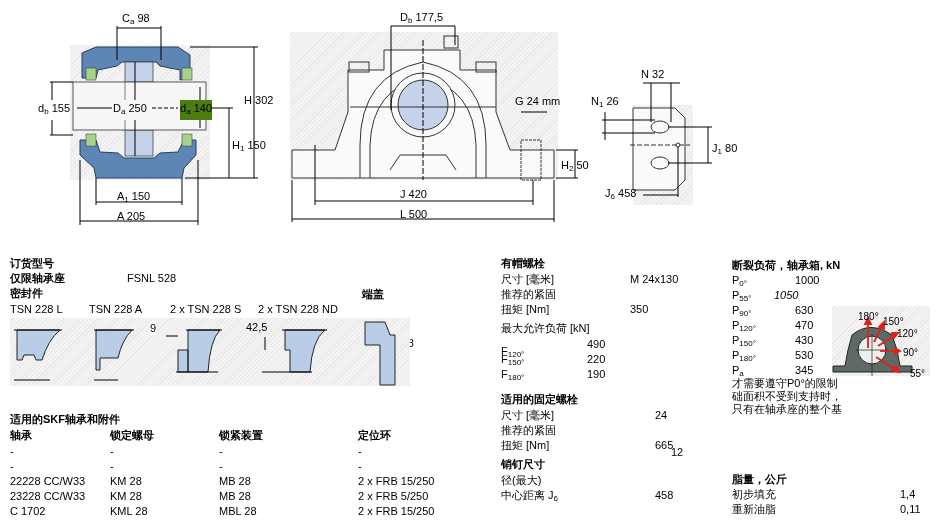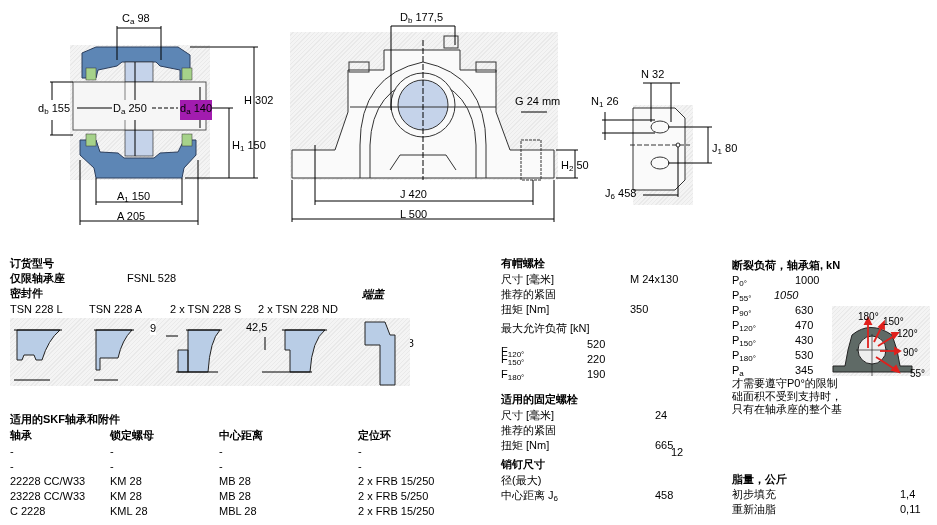--- a/index.html
+++ b/index.html
@@ -55,21 +55,21 @@
     <line x1="200" y1="87" x2="200" y2="128"></line>
     <line x1="135" y1="62" x2="135" y2="156"></line>
     <line x1="77" y1="108" x2="112" y2="108"></line>
       <line x1="152" y1="108" x2="178" y2="108" stroke-dasharray="4,2"></line>
   </g>
 </svg>
 <div class="dim" style="left:122px;top:10px;"><span>C</span><sub>a</sub> <span>98</span></div>
 <div class="dim" style="left:244px;top:92px;"><span>H</span> <span>302</span></div>
 <div class="dim" style="left:38px;top:100px;background:#fff;"><span>d</span><sub>b</sub> <span>155</span></div>
 <div class="dim" style="left:113px;top:100px;background:#f6f6f6;"><span>D</span><sub>a</sub> <span>250</span></div>
-<div class="dim" style="left:180px;top:100px;background:#a21caf;"><span>d</span><sub>a</sub> <span>140</span></div>
+<div class="dim" style="left:180px;top:100px;background:#4d7c0f;"><span>d</span><sub>a</sub> <span>140</span></div>
 <div class="dim" style="left:232px;top:137px;"><span>H</span><sub>1</sub> <span>150</span></div>
 <div class="dim" style="left:117px;top:188px;"><span>A</span><sub>1</sub> <span>150</span></div>
 <div class="dim" style="left:117px;top:208px;"><span>A</span> <span>205</span></div>
 
 <div class="abs hatch" style="left:290px;top:32px;width:268px;height:148px;"></div>
 <svg style="left:0;top:0" width="600" height="230">
   <g stroke="#333" stroke-width="1" fill="none">
     <path d="M292,150 L335,150 L348,112 L348,70 L384,70 L384,50 L460,50 L460,70 L496,70 L496,112 L510,150 L554,150 L554,178 L292,178 Z" fill="#fafafa"></path>
     <path d="M360,178 L360,145 Q360,75 423,62 Q486,75 486,145 L486,178"></path>
     <path d="M370,178 L370,145 Q372,88 423,78 Q474,88 476,145 L476,178"></path>
@@ -134,21 +134,21 @@
 <div class="dim" style="left:605px;top:185px;"><span>J</span><sub>6</sub> <span>458</span></div>
 
 <div class="t b" style="left:10px;top:256px;">订货型号</div>
 <div class="t b" style="left:10px;top:271px;">仅限轴承座</div>
 <div class="t" style="left:127px;top:271px;">FSNL 528</div>
 <div class="t b" style="left:10px;top:286px;">密封件</div>
 <div class="t" style="left:10px;top:302px;">TSN 228 L</div>
 <div class="t" style="left:89px;top:302px;">TSN 228 A</div>
 <div class="t" style="left:170px;top:302px;">2 x TSN 228 S</div>
 <div class="t" style="left:258px;top:302px;">2 x TSN 228 ND</div>
-<div class="t b" style="left:362px;top:287px;font-style:italic;">端盖</div>
+<div class="t b" style="left:362px;top:287px;">端盖</div>
 <div class="t" style="left:362px;top:302px;margin-top:34px;">ASNH 528</div>
 
 <div class="abs hatch" style="left:10px;top:318px;width:400px;height:68px;"></div>
 <svg style="left:0;top:0" width="420" height="400">
   <g fill="#b9cde6" stroke="#222" stroke-width="1">
     <path d="M17,330 L60,330 Q48,340 42,360 L36,360 L34,355 L24,355 L22,360 L17,360 Z"></path>
     <path d="M96,330 L132,330 Q122,340 118,358 L100,358 L100,370 L96,370 Z"></path>
     <path d="M188,330 L220,330 Q210,340 208,372 L188,372 L188,350 L178,350 L178,372 L188,372 Z"></path>
     <path d="M285,330 L325,330 Q312,340 310,372 L290,372 L290,350 L285,350 Z"></path>
     <path d="M365,322 L385,322 L390,335 L395,335 L395,385 L380,385 L380,345 L365,345 Z"></path>
@@ -166,21 +166,21 @@
       <line x1="265" y1="337" x2="265" y2="350"></line>
   </g>
 </svg>
 <div class="t" style="left:150px;top:321px;background:#fff;">9</div>
 <div class="t" style="left:246px;top:320px;">42,5</div>
 
 <div class="t b" style="left:10px;top:412px;">适用的SKF轴承和附件</div>
 <div>
   <div class="t b" style="left:10px;top:428px;">轴承</div>
   <div class="t b" style="left:110px;top:428px;">锁定螺母</div>
-  <div class="t b" style="left:219px;top:428px;">中心距离</div>
+  <div class="t b" style="left:219px;top:428px;">锁紧装置</div>
   <div class="t b" style="left:358px;top:428px;">定位环</div>
   <div id="app-rows">
       <div>
         <div class="t" style="left: 10px; top: 444px;">-</div>
         <div class="t" style="left: 110px; top: 444px;">-</div>
         <div class="t" style="left: 219px; top: 444px;">-</div>
         <div class="t" style="left: 358px; top: 444px;">-</div>
       </div>
       <div>
         <div class="t" style="left: 10px; top: 459px;">-</div>
@@ -194,38 +194,38 @@
         <div class="t" style="left: 219px; top: 474px;">MB 28</div>
         <div class="t" style="left: 358px; top: 474px;">2 x FRB 15/250</div>
       </div>
       <div>
         <div class="t" style="left: 10px; top: 489px;">23228 CC/W33</div>
         <div class="t" style="left: 110px; top: 489px;">KM 28</div>
         <div class="t" style="left: 219px; top: 489px;">MB 28</div>
         <div class="t" style="left: 358px; top: 489px;">2 x FRB 5/250</div>
       </div>
       <div>
-        <div class="t" style="left: 10px; top: 504px;">C 2228</div>
+        <div class="t" style="left: 10px; top: 504px;">C 1702</div>
         <div class="t" style="left: 110px; top: 504px;">KML 28</div>
         <div class="t" style="left: 219px; top: 504px;">MBL 28</div>
         <div class="t" style="left: 358px; top: 504px;">2 x FRB 15/250</div>
       </div>
     </div>
 </div>
 
 <div class="t b" style="left:501px;top:256px;">有帽螺栓</div>
 <div class="t" style="left:501px;top:272px;">尺寸 [毫米]</div>
 <div class="t" style="left:630px;top:272px;">M 24x130</div>
 <div class="t" style="left:501px;top:287px;">推荐的紧固</div>
 <div class="t" style="left:501px;top:302px;">扭矩 [Nm]</div>
 <div class="t" style="left:630px;top:302px;">350</div>
 <div class="t" style="left:501px;top:321px;">最大允许负荷 [kN]</div>
 <div>
   <div class="t" style="left:501px;top:344px;"><span>F</span><sub>120°</sub></div>
-  <div class="t" style="left:587px;top:337px;">520</div>
+  <div class="t" style="left:587px;top:337px;">490</div>
   <div class="t" style="left:501px;top:352px;"><span>F</span><sub>150°</sub></div>
   <div class="t" style="left:587px;top:352px;">220</div>
   <div class="t" style="left:501px;top:367px;"><span>F</span><sub>180°</sub></div>
   <div class="t" style="left:587px;top:367px;">190</div>
 </div>
 
 <div class="t b" style="left:501px;top:392px;">适用的固定螺栓</div>
 <div class="t" style="left:501px;top:408px;">尺寸 [毫米]</div>
 <div class="t" style="left:655px;top:408px;">24</div>
 <div class="t" style="left:501px;top:423px;">推荐的紧固</div>

